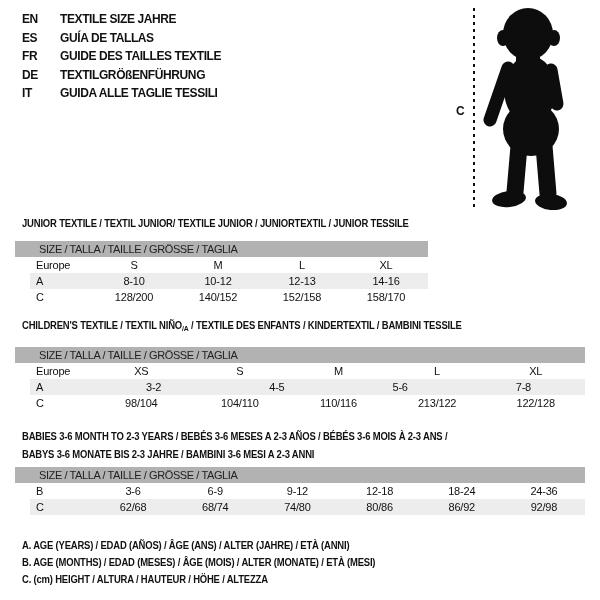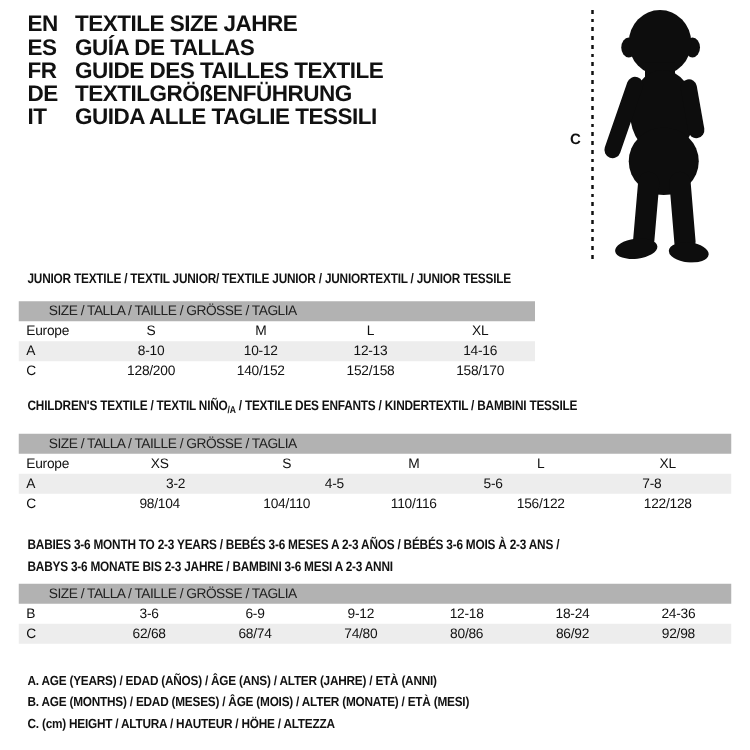--- a/index.html
+++ b/index.html
@@ -1,21 +1,21 @@
 <!DOCTYPE html>
 <html><head>
 <meta charset="utf-8">
 <style>
   html,body{margin:0;padding:0;background:#fff;}
   .canvas{
     position:relative;width:600px;height:600px;background:#ffffff;
     font-family:"Liberation Sans",sans-serif;color:#111;overflow:hidden;
   }
   
-  .langs{position:absolute;left:22px;top:10px;font-weight:bold;font-size:18px;
+  .langs{position:absolute;left:22px;top:10px;font-weight:bold;font-size:12px;
          line-height:18.5px;letter-spacing:-0.4px;}
   .lang-row{display:flex;}
   .lang-code{width:38px;}
   
   .dash-line{position:absolute;left:473px;top:8px;width:2px;height:200px;
     background:repeating-linear-gradient(to bottom,#111 0 3px,transparent 3px 7px);}
   .c-mark{position:absolute;left:456px;top:104px;font-weight:bold;font-size:12px;}
   .silhouette{position:absolute;left:482px;top:6px;}
   
   .sec-title{position:absolute;left:22px;font-weight:bold;font-size:11px;
@@ -23,21 +23,21 @@
     white-space:nowrap;}
   .t1{top:217px;} .t2{top:319px;} .t3{top:427px;line-height:18px;}
   .sub{font-size:8px;vertical-align:-2px;}
   
   .table{position:absolute;left:15px;font-size:11px;letter-spacing:-0.2px;}
   .table1{top:241px;width:413px;}
   .table2{top:347px;width:570px;}
   .table3{top:467px;width:570px;}
   .size-bar{height:16px;line-height:16px;background:#b2b2b2;padding-left:24px;
     letter-spacing:-0.4px;color:#222;}
-  .trow{display:flex;height:16px;line-height:16px;}
+  .trow{display:flex;height:16px;line-height:16px;margin-left:15px;}
   .trow.shaded{background:#ededed;}
   .tlabel{width:56px;padding-left:6px;}
   .tcell{flex:1;text-align:center;}
   
   .notes{position:absolute;left:22px;top:537px;font-weight:bold;font-size:10.5px;
     line-height:17px;letter-spacing:-0.2px;transform:scaleX(0.90);
     transform-origin:left top;white-space:nowrap;}
 </style>
 </head>
 <body>
@@ -130,21 +130,21 @@
       <span class="tcell">3-2</span>
       <span class="tcell">4-5</span>
       <span class="tcell">5-6</span>
       <span class="tcell">7-8</span>
     </div>
     <div class="trow">
       <span class="tlabel">C</span>
       <span class="tcell">98/104</span>
       <span class="tcell">104/110</span>
       <span class="tcell">110/116</span>
-      <span class="tcell">156/122</span>
+      <span class="tcell">213/122</span>
       <span class="tcell">122/128</span>
     </div>
   </div>
 
   <div class="sec-title t3">
     <div>BABIES 3-6 MONTH TO 2-3 YEARS / BEBÉS 3-6 MESES A 2-3 AÑOS / BÉBÉS 3-6 MOIS À 2-3 ANS /</div>
     <div>BABYS 3-6 MONATE BIS 2-3 JAHRE / BAMBINI 3-6 MESI A 2-3 ANNI</div>
   </div>
   <div class="table table3">
     <div class="size-bar">SIZE / TALLA / TAILLE / GRÖSSE / TAGLIA</div>

